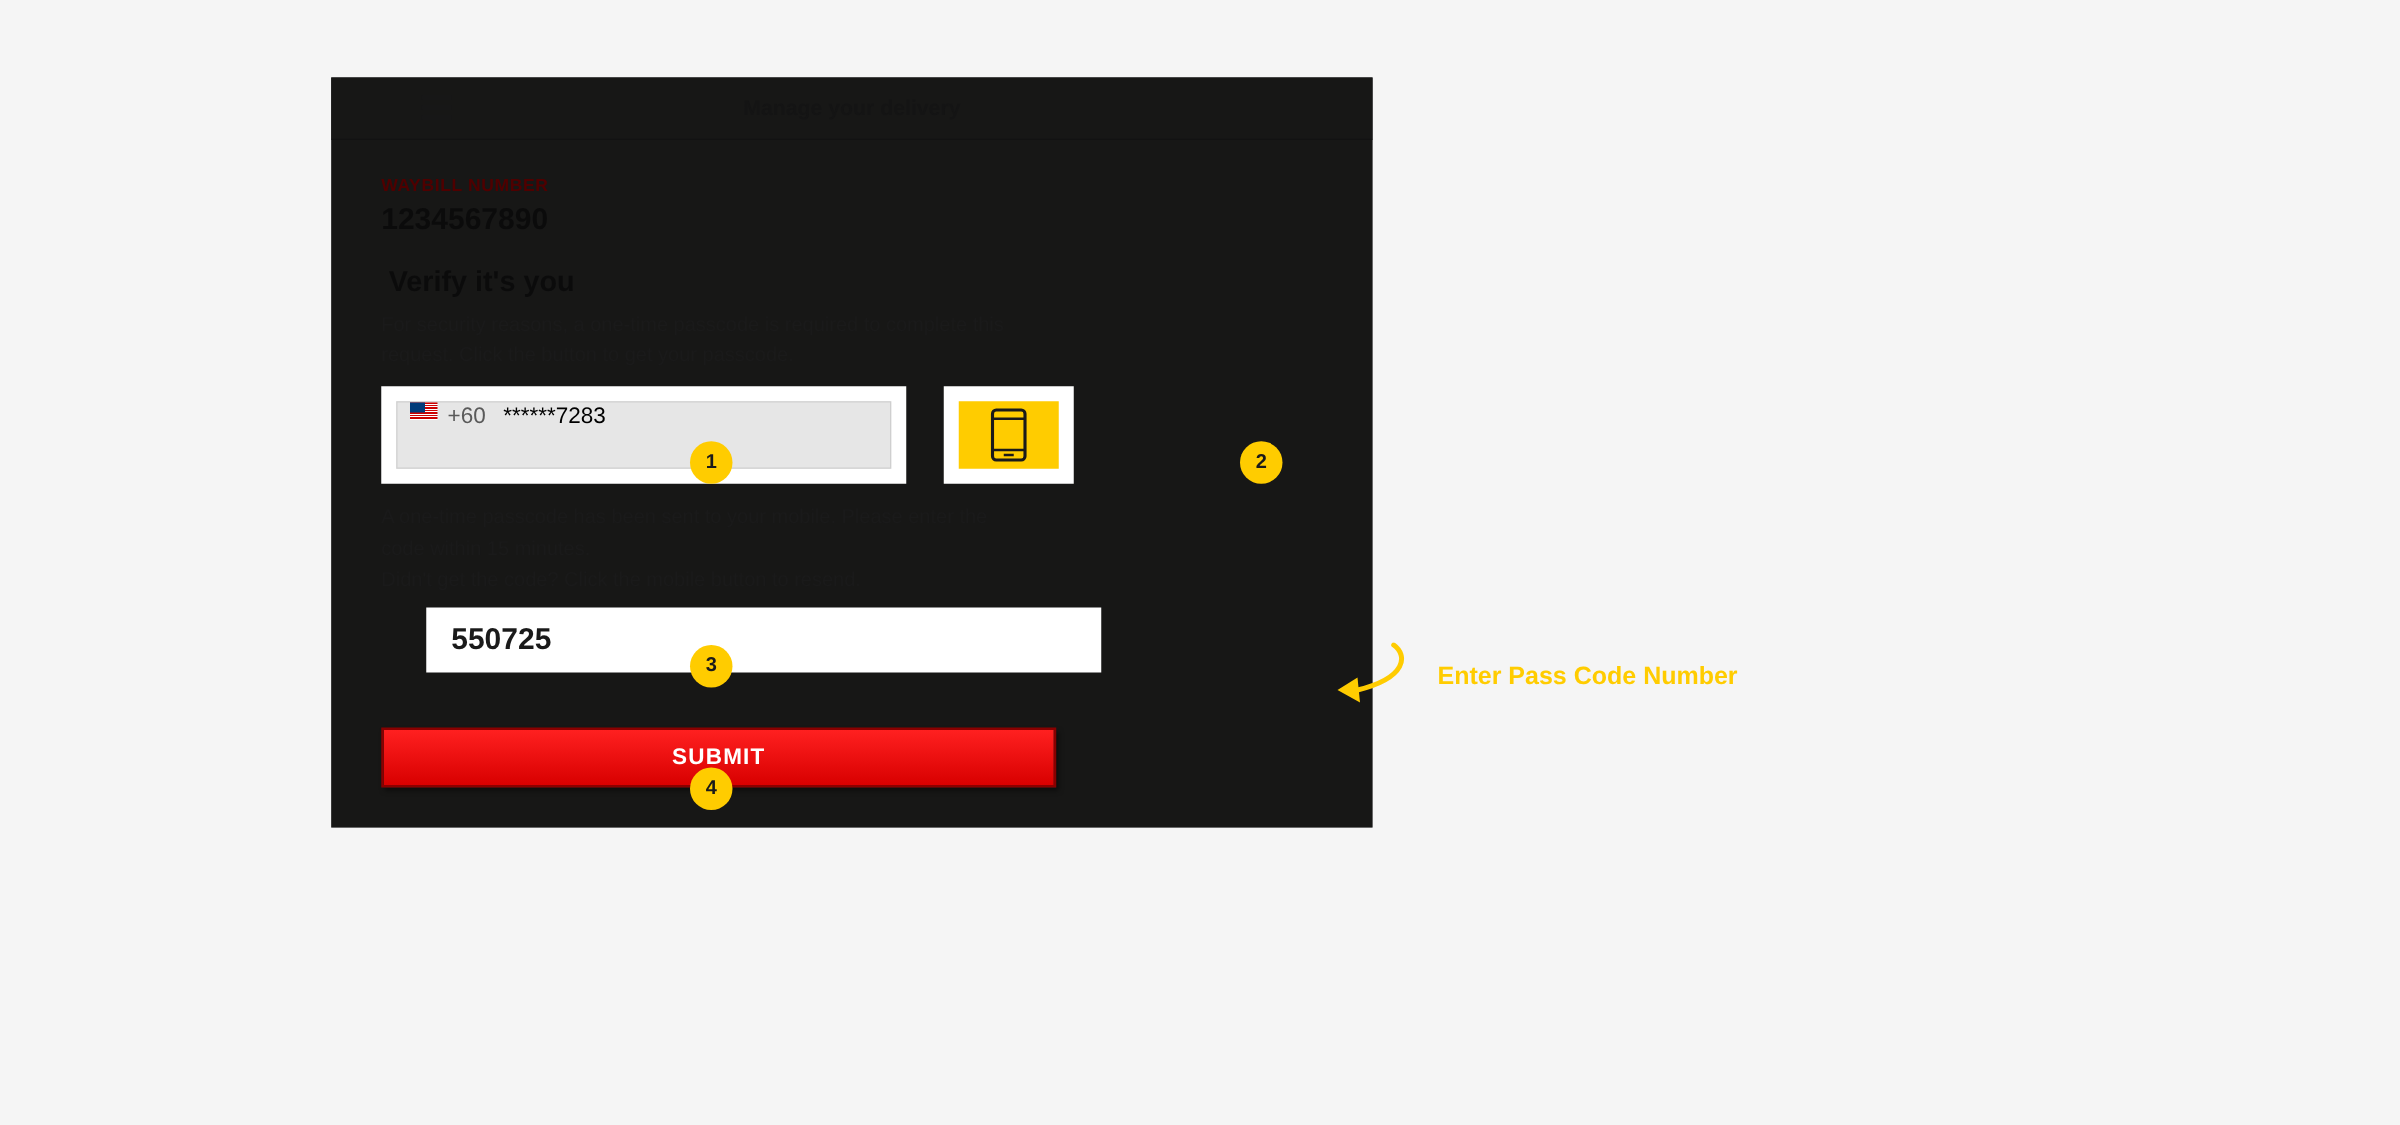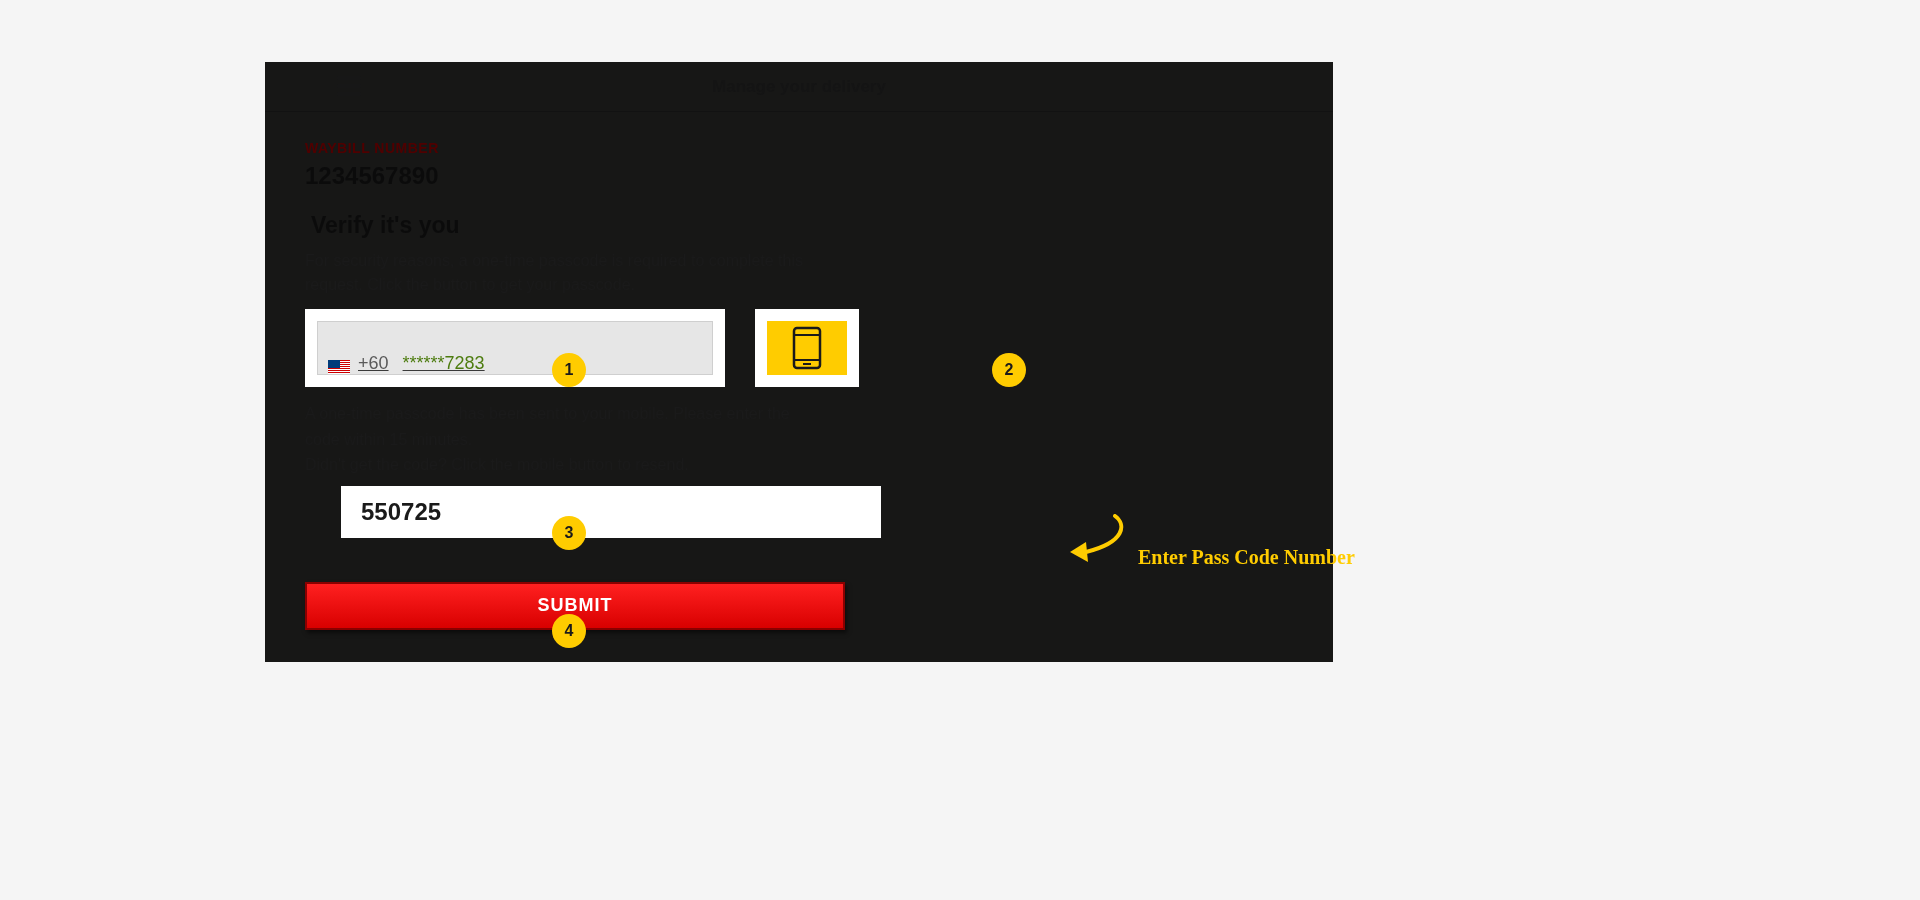--- a/index.html
+++ b/index.html
@@ -7,21 +7,21 @@
       background: #f5f5f5;
       font-family: Arial, Helvetica, sans-serif;
       width: 1920px;
       height: 900px;
       position: relative;
     }
     .app-container {
       position: absolute;
       left: 265px;
       top: 62px;
-      width: 1068px;
+      width: 833px;
       height: 600px;
       background: #333332;
     }
     .overlay {
       position: absolute;
       inset: 0;
       background: rgba(0,0,0,0.55);
       z-index: 5;
       pointer-events: none;
     }
@@ -99,44 +99,43 @@
       padding: 12px;
       width: 420px;
       position: relative;
       z-index: 10;
     }
     .phone-field-inner {
       background: #e6e6e6;
       border: 1px solid #cfcfcf;
       height: 54px;
       display: flex;
-      align-items: flex-end;
+      align-items: flex-start;
       padding: 0 10px;
       gap: 8px;
-      text-decoration: underline;
     }
     .flag {
       width: 22px;
       height: 14px;
       background: linear-gradient(to bottom,
         #cc0001 0 7%, #fff 7% 14%, #cc0001 14% 21%, #fff 21% 28%,
         #cc0001 28% 35%, #fff 35% 42%, #cc0001 42% 50%, #fff 50% 57%,
         #cc0001 57% 64%, #fff 64% 71%, #cc0001 71% 78%, #fff 78% 85%,
         #cc0001 85% 92%, #fff 92% 100%);
       position: relative;
     }
     .flag::before {
       content: "";
       position: absolute;
       left: 0; top: 0;
       width: 12px; height: 8px;
       background: #003b7a;
     }
     .country-code { color: #5a5a5a; font-size: 18px; }
-    .masked-phone { color: #4d7c0f; font-size: 18px; margin-left: 6px; }
+    .masked-phone { color: #000000; font-size: 18px; margin-left: 6px; }
     .mobile-btn-wrap {
       background: #fff;
       padding: 12px;
       position: relative;
       z-index: 10;
     }
     .mobile-btn {
       width: 80px;
       height: 54px;
       background: #ffcc00;
@@ -198,23 +197,22 @@
       justify-content: center;
       font-weight: 900;
       font-size: 16px;
       color: #1a1a1a;
       z-index: 20;
     }
     .annotation {
       position: absolute;
       z-index: 20;
       display: flex;
-      align-items: flex-end;
-      gap: 8px;
-      font-family: Liberation Serif, serif;
+      align-items: center;
+      gap: 20px;
     }
     .annotation-text {
       color: #ffcc00;
       font-size: 20px;
       font-weight: bold;
     }
   </style>
 </head>
 <body>
 

